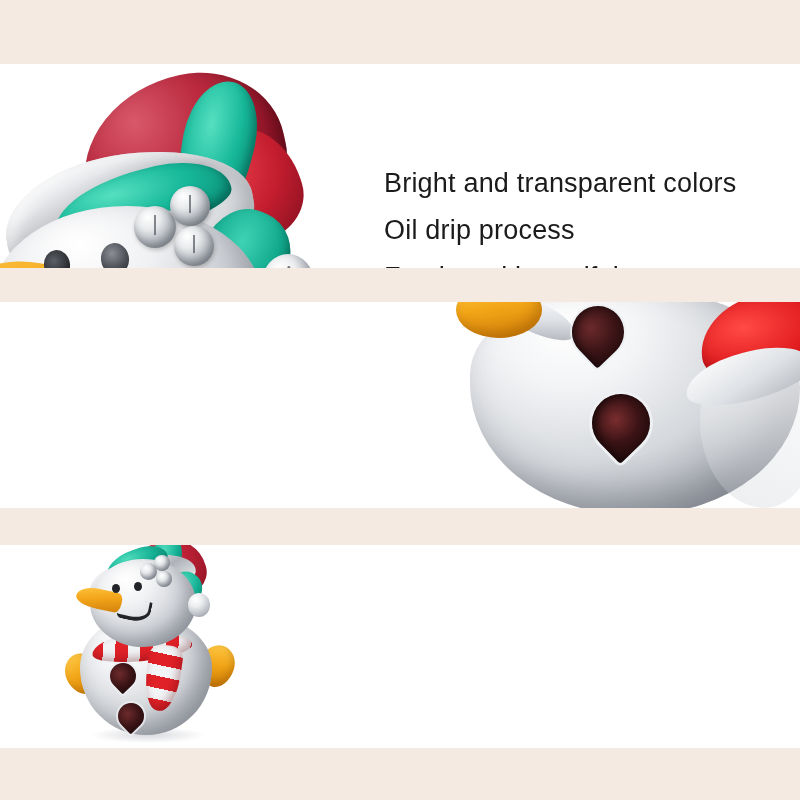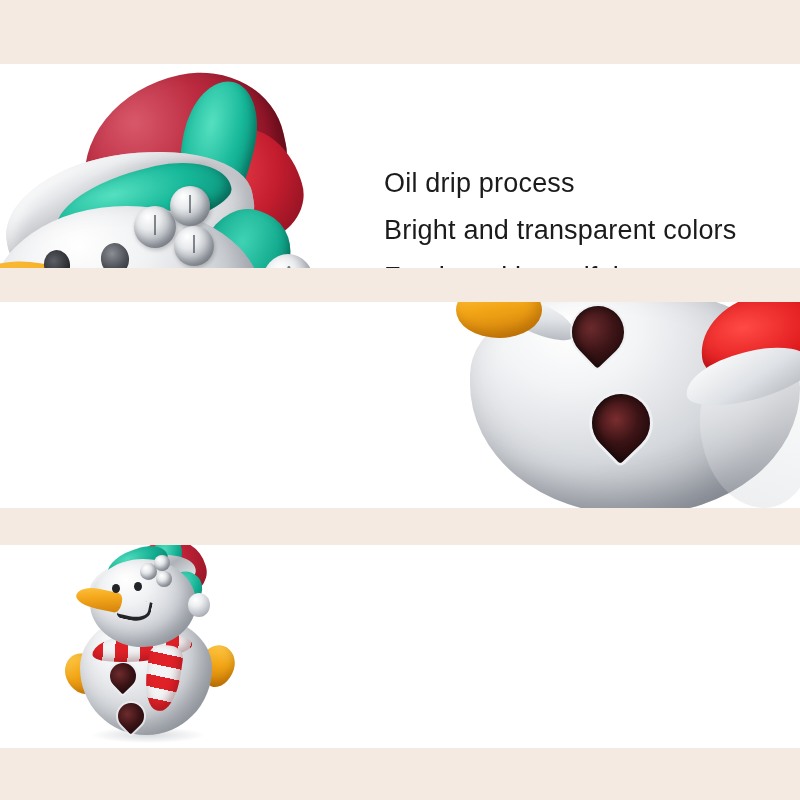--- a/index.html
+++ b/index.html
@@ -440,22 +440,22 @@
           <span class="berry-line"></span>
         </div>
       <div class="berry" id="p1-berry-3">
           <span class="berry-line"></span>
         </div>
       <div id="p1-bell"></div>
       <div id="p1-bell-line"></div>
     </div>
 
     <div class="feature-text" id="text-1">
+      <span class="feature-line">Bright and transparent colors</span>
       <span class="feature-line">Oil drip process</span>
-      <span class="feature-line">Bright and transparent colors</span>
       <span class="feature-line">Fresh and beautiful</span>
     </div>
   </div>
 
   <div class="panel" id="panel-2">
 
     <div id="art-2">
       <div id="p2-body"></div>
       <div id="p2-body-edge"></div>
       <div id="p2-scarf-red"></div>

